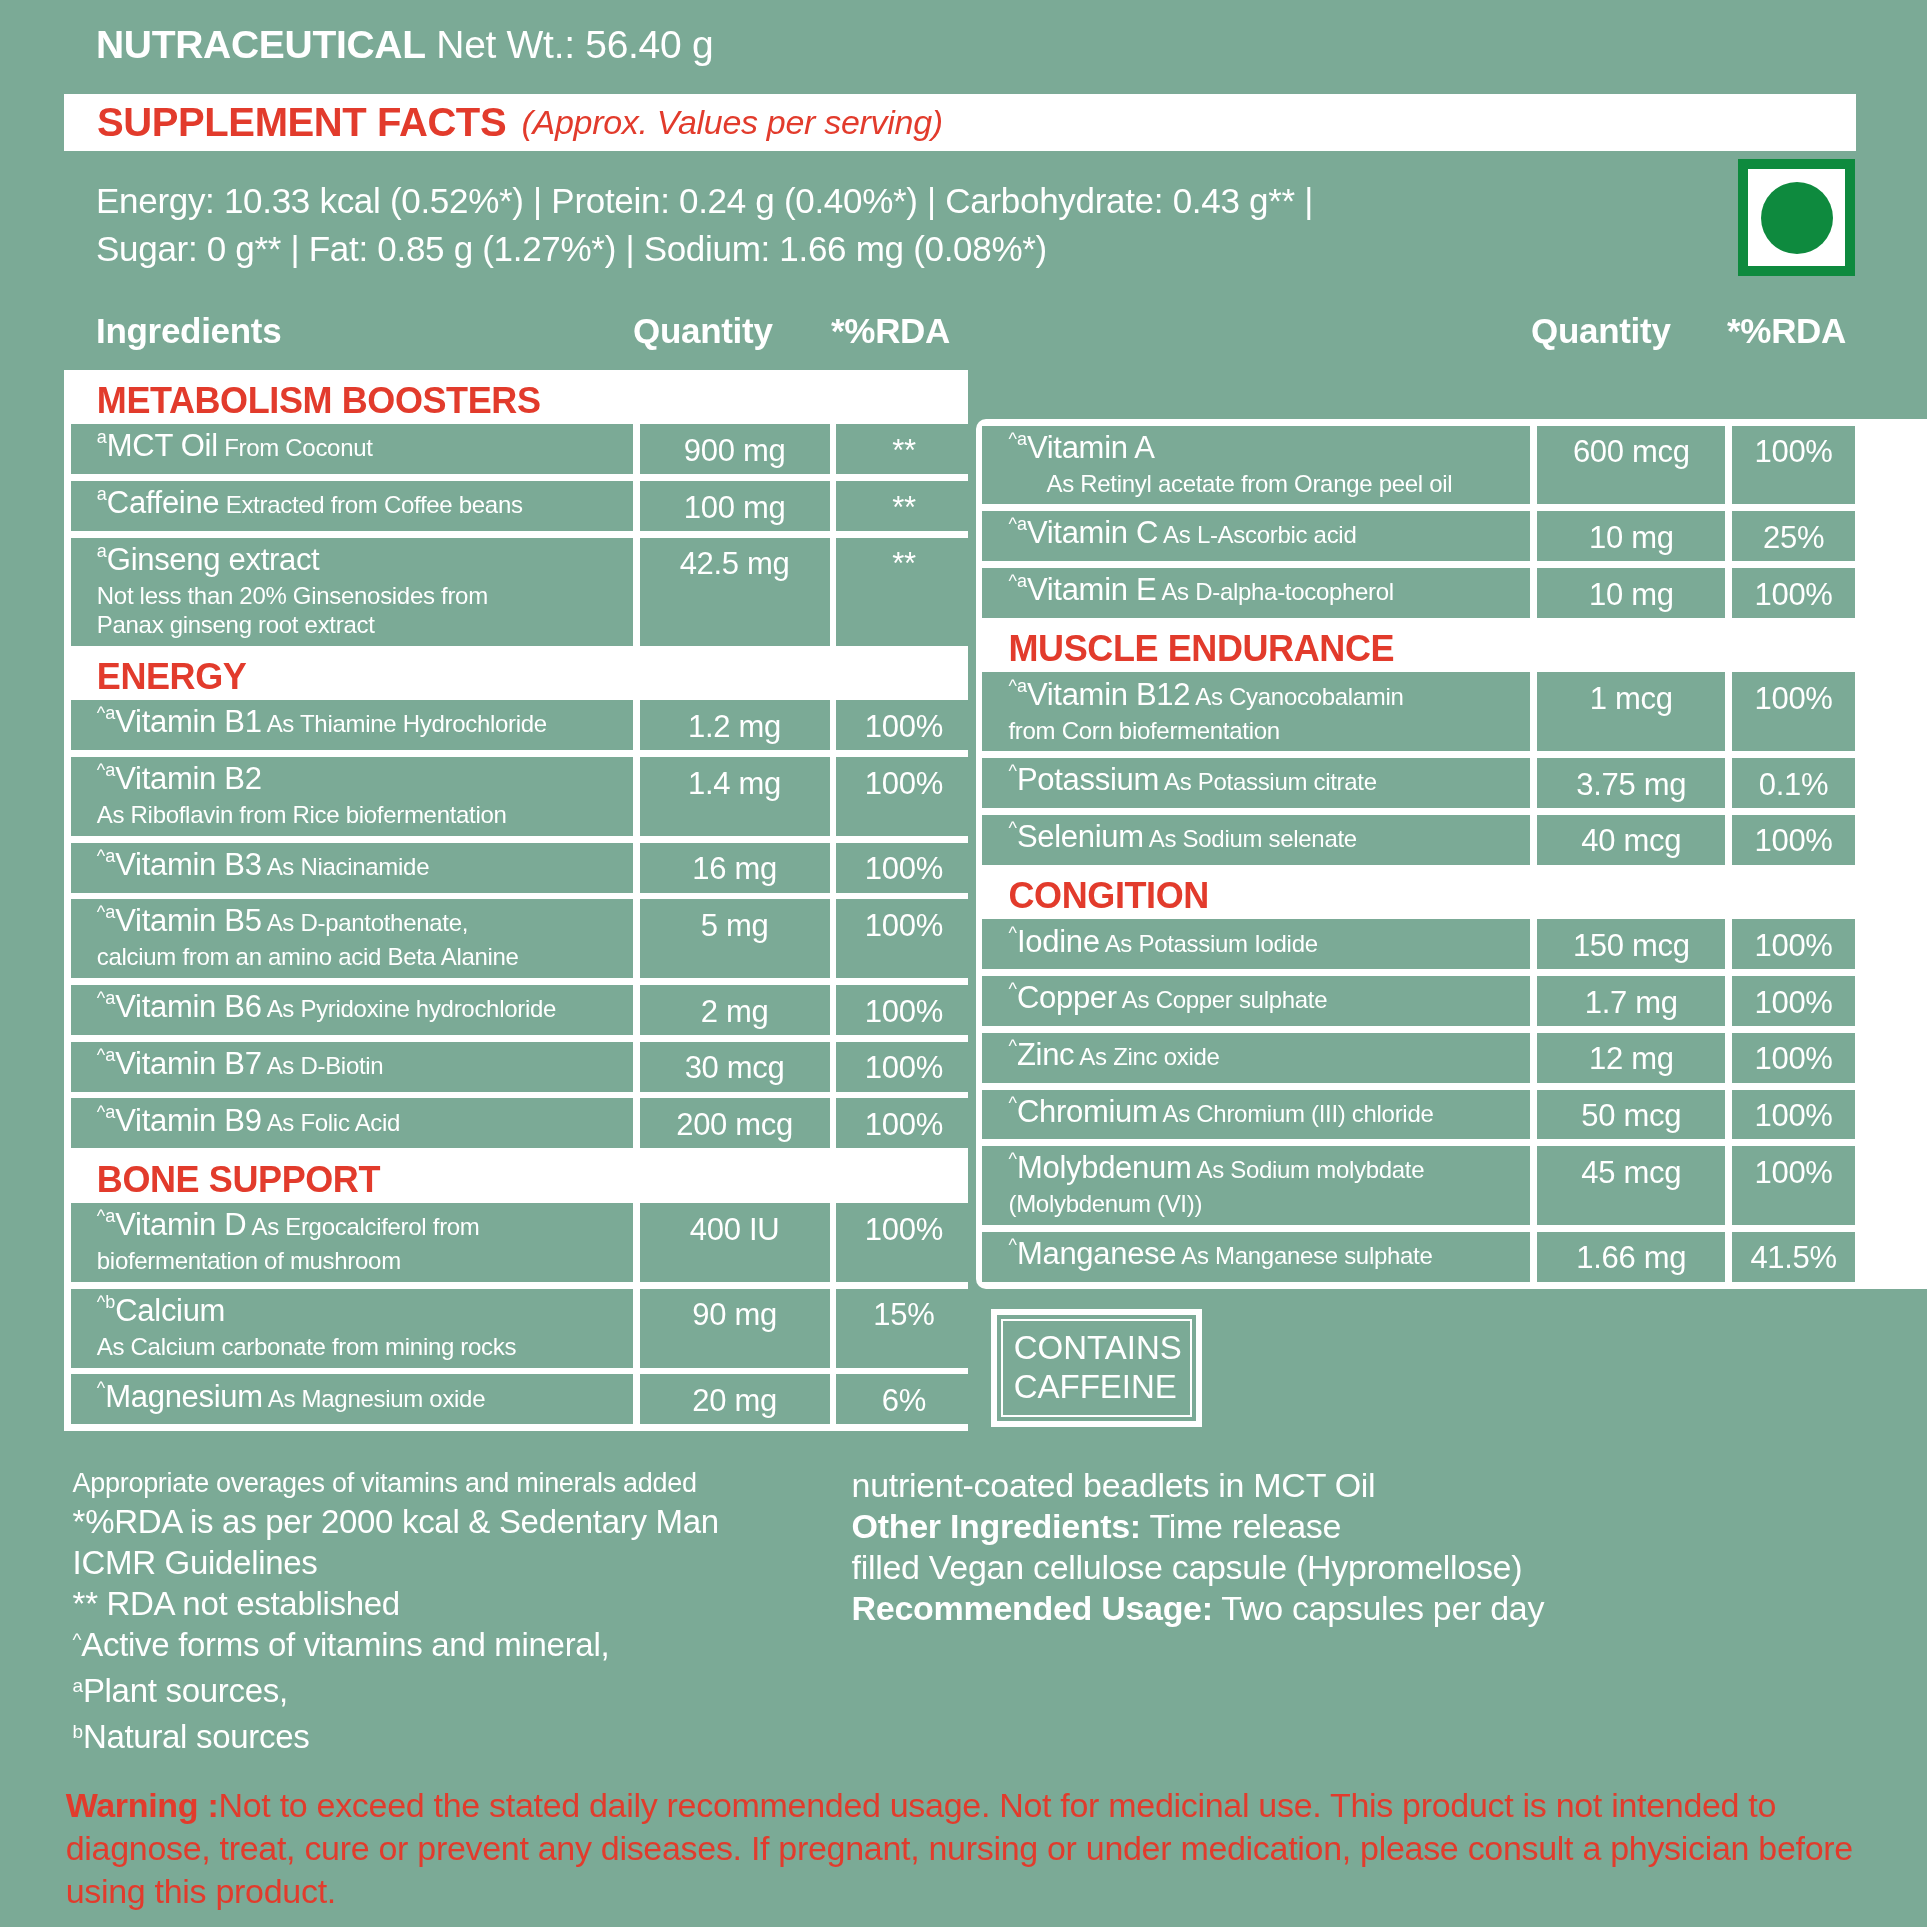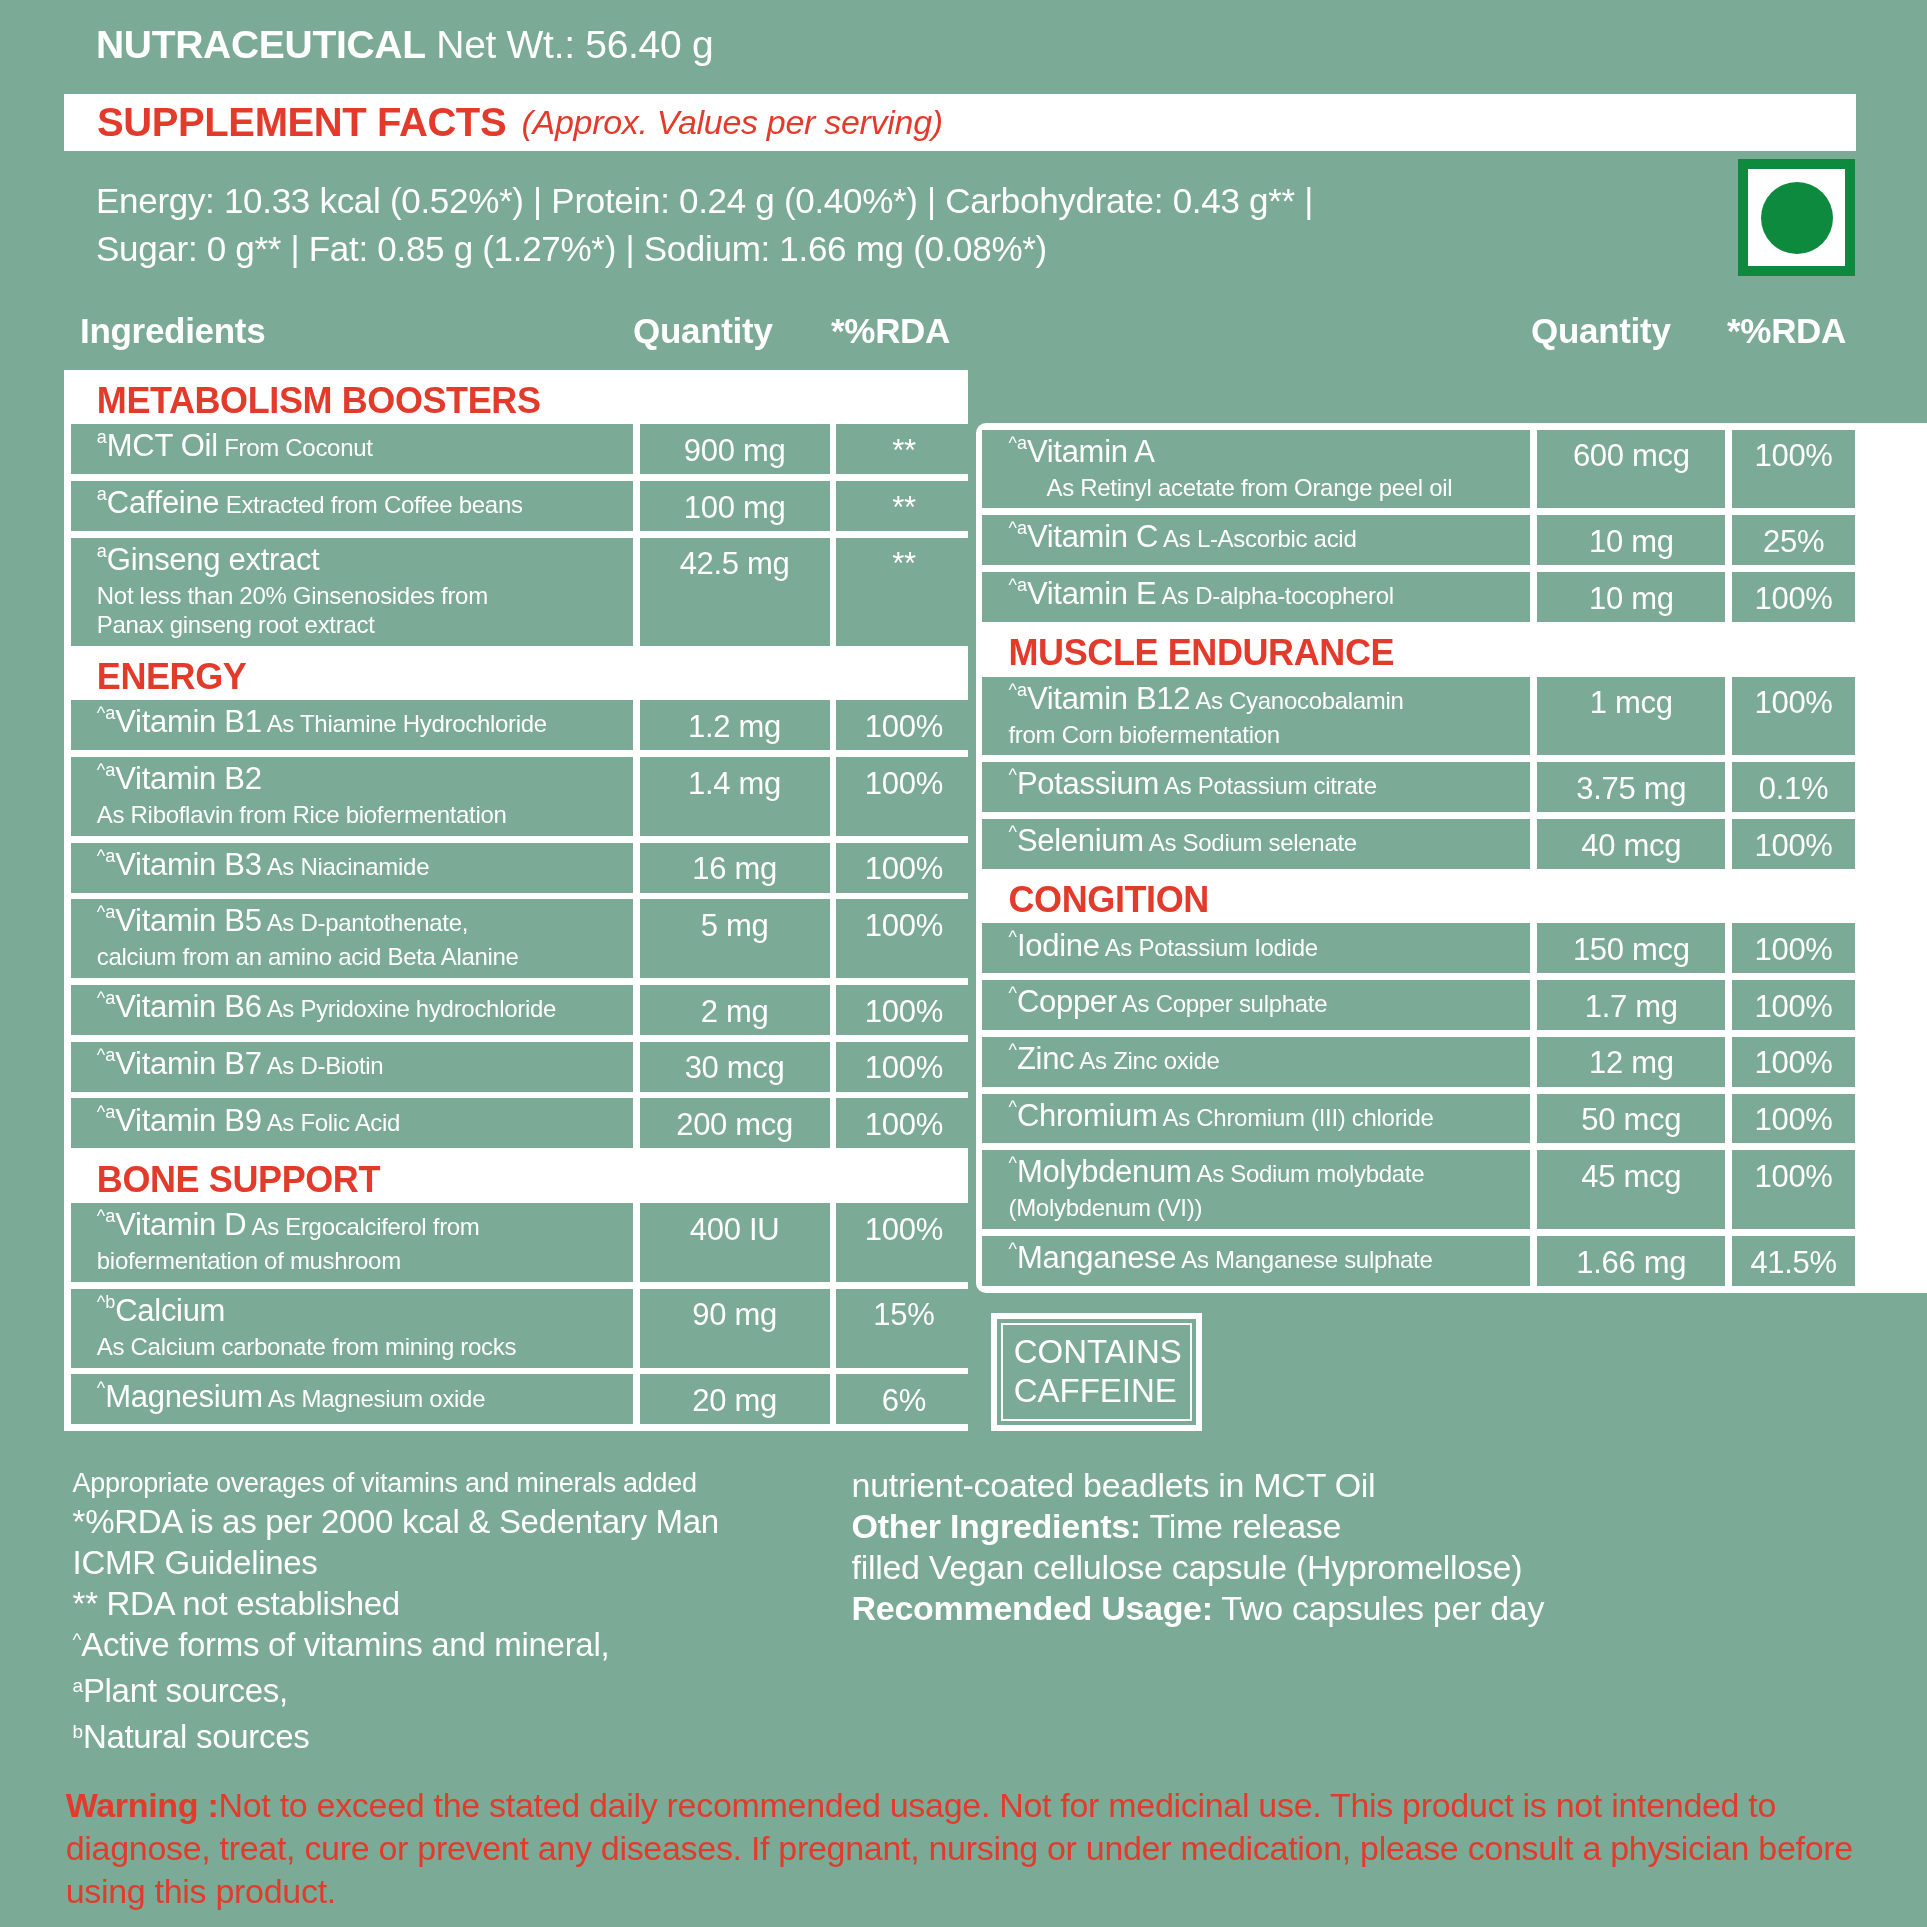--- a/index.html
+++ b/index.html
@@ -23,27 +23,27 @@
   .veg-mark{
     position:absolute; top:159px; right:72px; width:117px; height:117px;
     background:var(--white); border:10.3px solid var(--veg); box-sizing:border-box;
     display:flex; align-items:center; justify-content:center;
   }
   .veg-mark .dot{width:72px; height:72px; border-radius:50%; background:var(--veg);}
   .energy{margin:26px 0 0 32px; font-size:35px; line-height:48px;}
   
   .col-headers{position:relative; height:45px; margin-top:38px; font-weight:bold; font-size:35px;}
   .col-headers span{position:absolute; top:0; display:block; text-align:left;}
-  .ch-ing{left:16px; text-align:left;}
+  .ch-ing{left:32px; text-align:left;}
   .ch-qty-l{left:569px; width:190px;}
   .ch-rda-l{left:767px; width:137px;}
   .ch-qty-r{left:1467px; width:188px;}
   .ch-rda-r{left:1663px; width:128px;}
   
-  .tables{display:flex; margin-top:13.7px; align-items:flex-end;}
+  .tables{display:flex; margin-top:13.7px; align-items:center;}
   .table{background:var(--white); padding:6.8px; box-sizing:border-box;}
   .table.left{width:904px; margin-right:7.7px;}
   .rightcol{width:880px;}
   .table.right{width:968px; margin-top:45px;border-radius:10px;}
   .band{color:var(--red); font-weight:bold; font-size:36px; line-height:36px; padding:6.8px 0 5.1px 26px; letter-spacing:-0.4px; background:var(--white);}
   .row{display:grid; gap:6.8px; margin-bottom:6.8px;}
   .row:last-child{margin-bottom:0;}
   .table .row + .band{margin-top:1.7px;}
   .left .row{grid-template-columns:562px 190px 135px;}
   .right .row{grid-template-columns:548px 188px 123px;}

